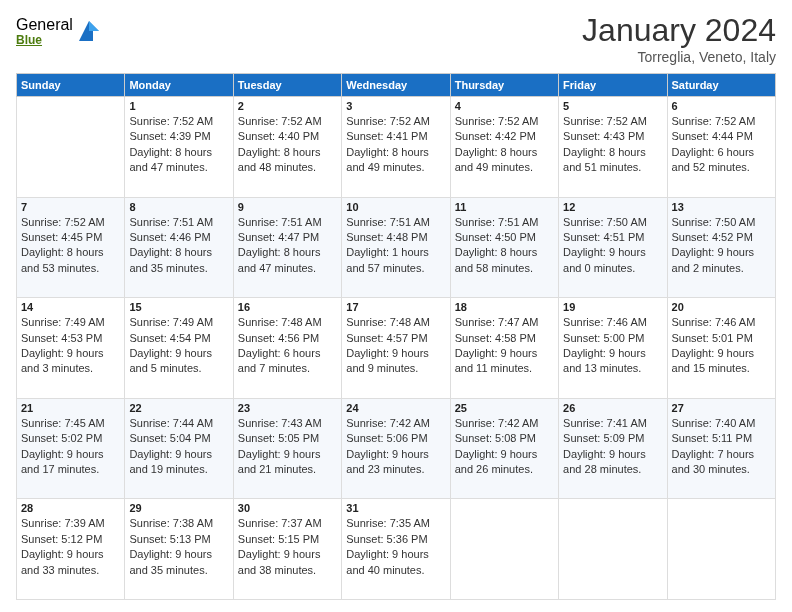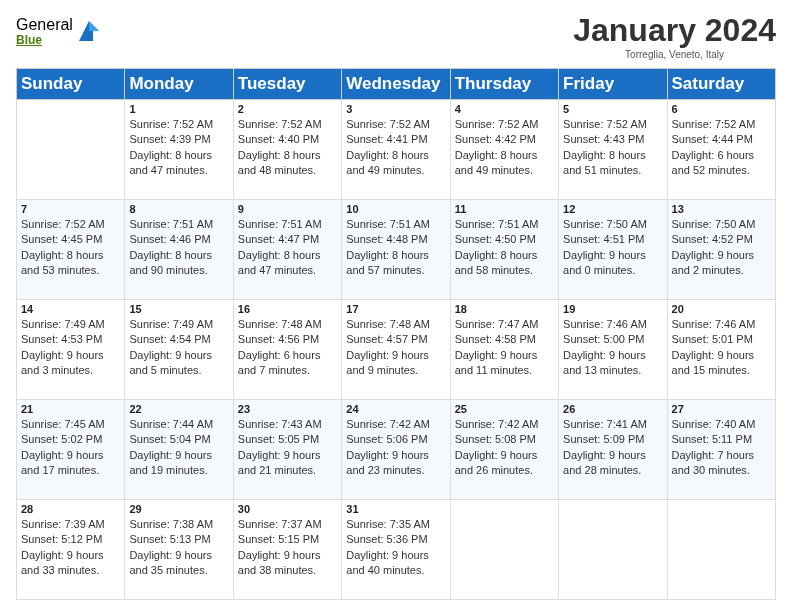--- a/index.html
+++ b/index.html
@@ -43,37 +43,36 @@
       width: 28px;
       height: 28px;
       margin-left: 2px;
     }
     .title-block {
       text-align: right;
     }
     .month-title {
       font-size: 32px;
       color: #333;
-      font-weight: bold;
+      font-weight: normal;
     }
     .subtitle {
-      font-size: 10px;
+      font-size: 14px;
       color: #555;
-      text-align: center;
     }
     .calendar {
       width: 100%;
       border-collapse: collapse;
       flex: 1;
       table-layout: fixed;
     }
     .calendar th {
       background: #1a6fc4;
       color: #fff;
-      font-size: 17px;
+      font-size: 11px;
       font-weight: bold;
       padding: 5px 4px;
       text-align: left;
       border: 1px solid #ccc;
     }
     .calendar td {
       border: 1px solid #ddd;
       vertical-align: top;
       padding: 3px 4px;
       font-size: 9.5px;
@@ -196,37 +195,37 @@
           <span>Sunrise: 7:52 AM</span><br>
           <span>Sunset: 4:45 PM</span><br>
           <span>Daylight: 8 hours and 53 minutes.</span>
         </div>
       </td>
           <td>
         <span class="day-num">8</span>
         <div class="day-info">
           <span>Sunrise: 7:51 AM</span><br>
           <span>Sunset: 4:46 PM</span><br>
-          <span>Daylight: 8 hours and 90 minutes.</span>
+          <span>Daylight: 8 hours and 35 minutes.</span>
         </div>
       </td>
           <td>
         <span class="day-num">9</span>
         <div class="day-info">
           <span>Sunrise: 7:51 AM</span><br>
           <span>Sunset: 4:47 PM</span><br>
           <span>Daylight: 8 hours and 47 minutes.</span>
         </div>
       </td>
           <td>
         <span class="day-num">10</span>
         <div class="day-info">
           <span>Sunrise: 7:51 AM</span><br>
           <span>Sunset: 4:48 PM</span><br>
-          <span>Daylight: 8 hours and 57 minutes.</span>
+          <span>Daylight: 1 hours and 57 minutes.</span>
         </div>
       </td>
           <td>
         <span class="day-num">11</span>
         <div class="day-info">
           <span>Sunrise: 7:51 AM</span><br>
           <span>Sunset: 4:50 PM</span><br>
           <span>Daylight: 8 hours and 58 minutes.</span>
         </div>
       </td>

